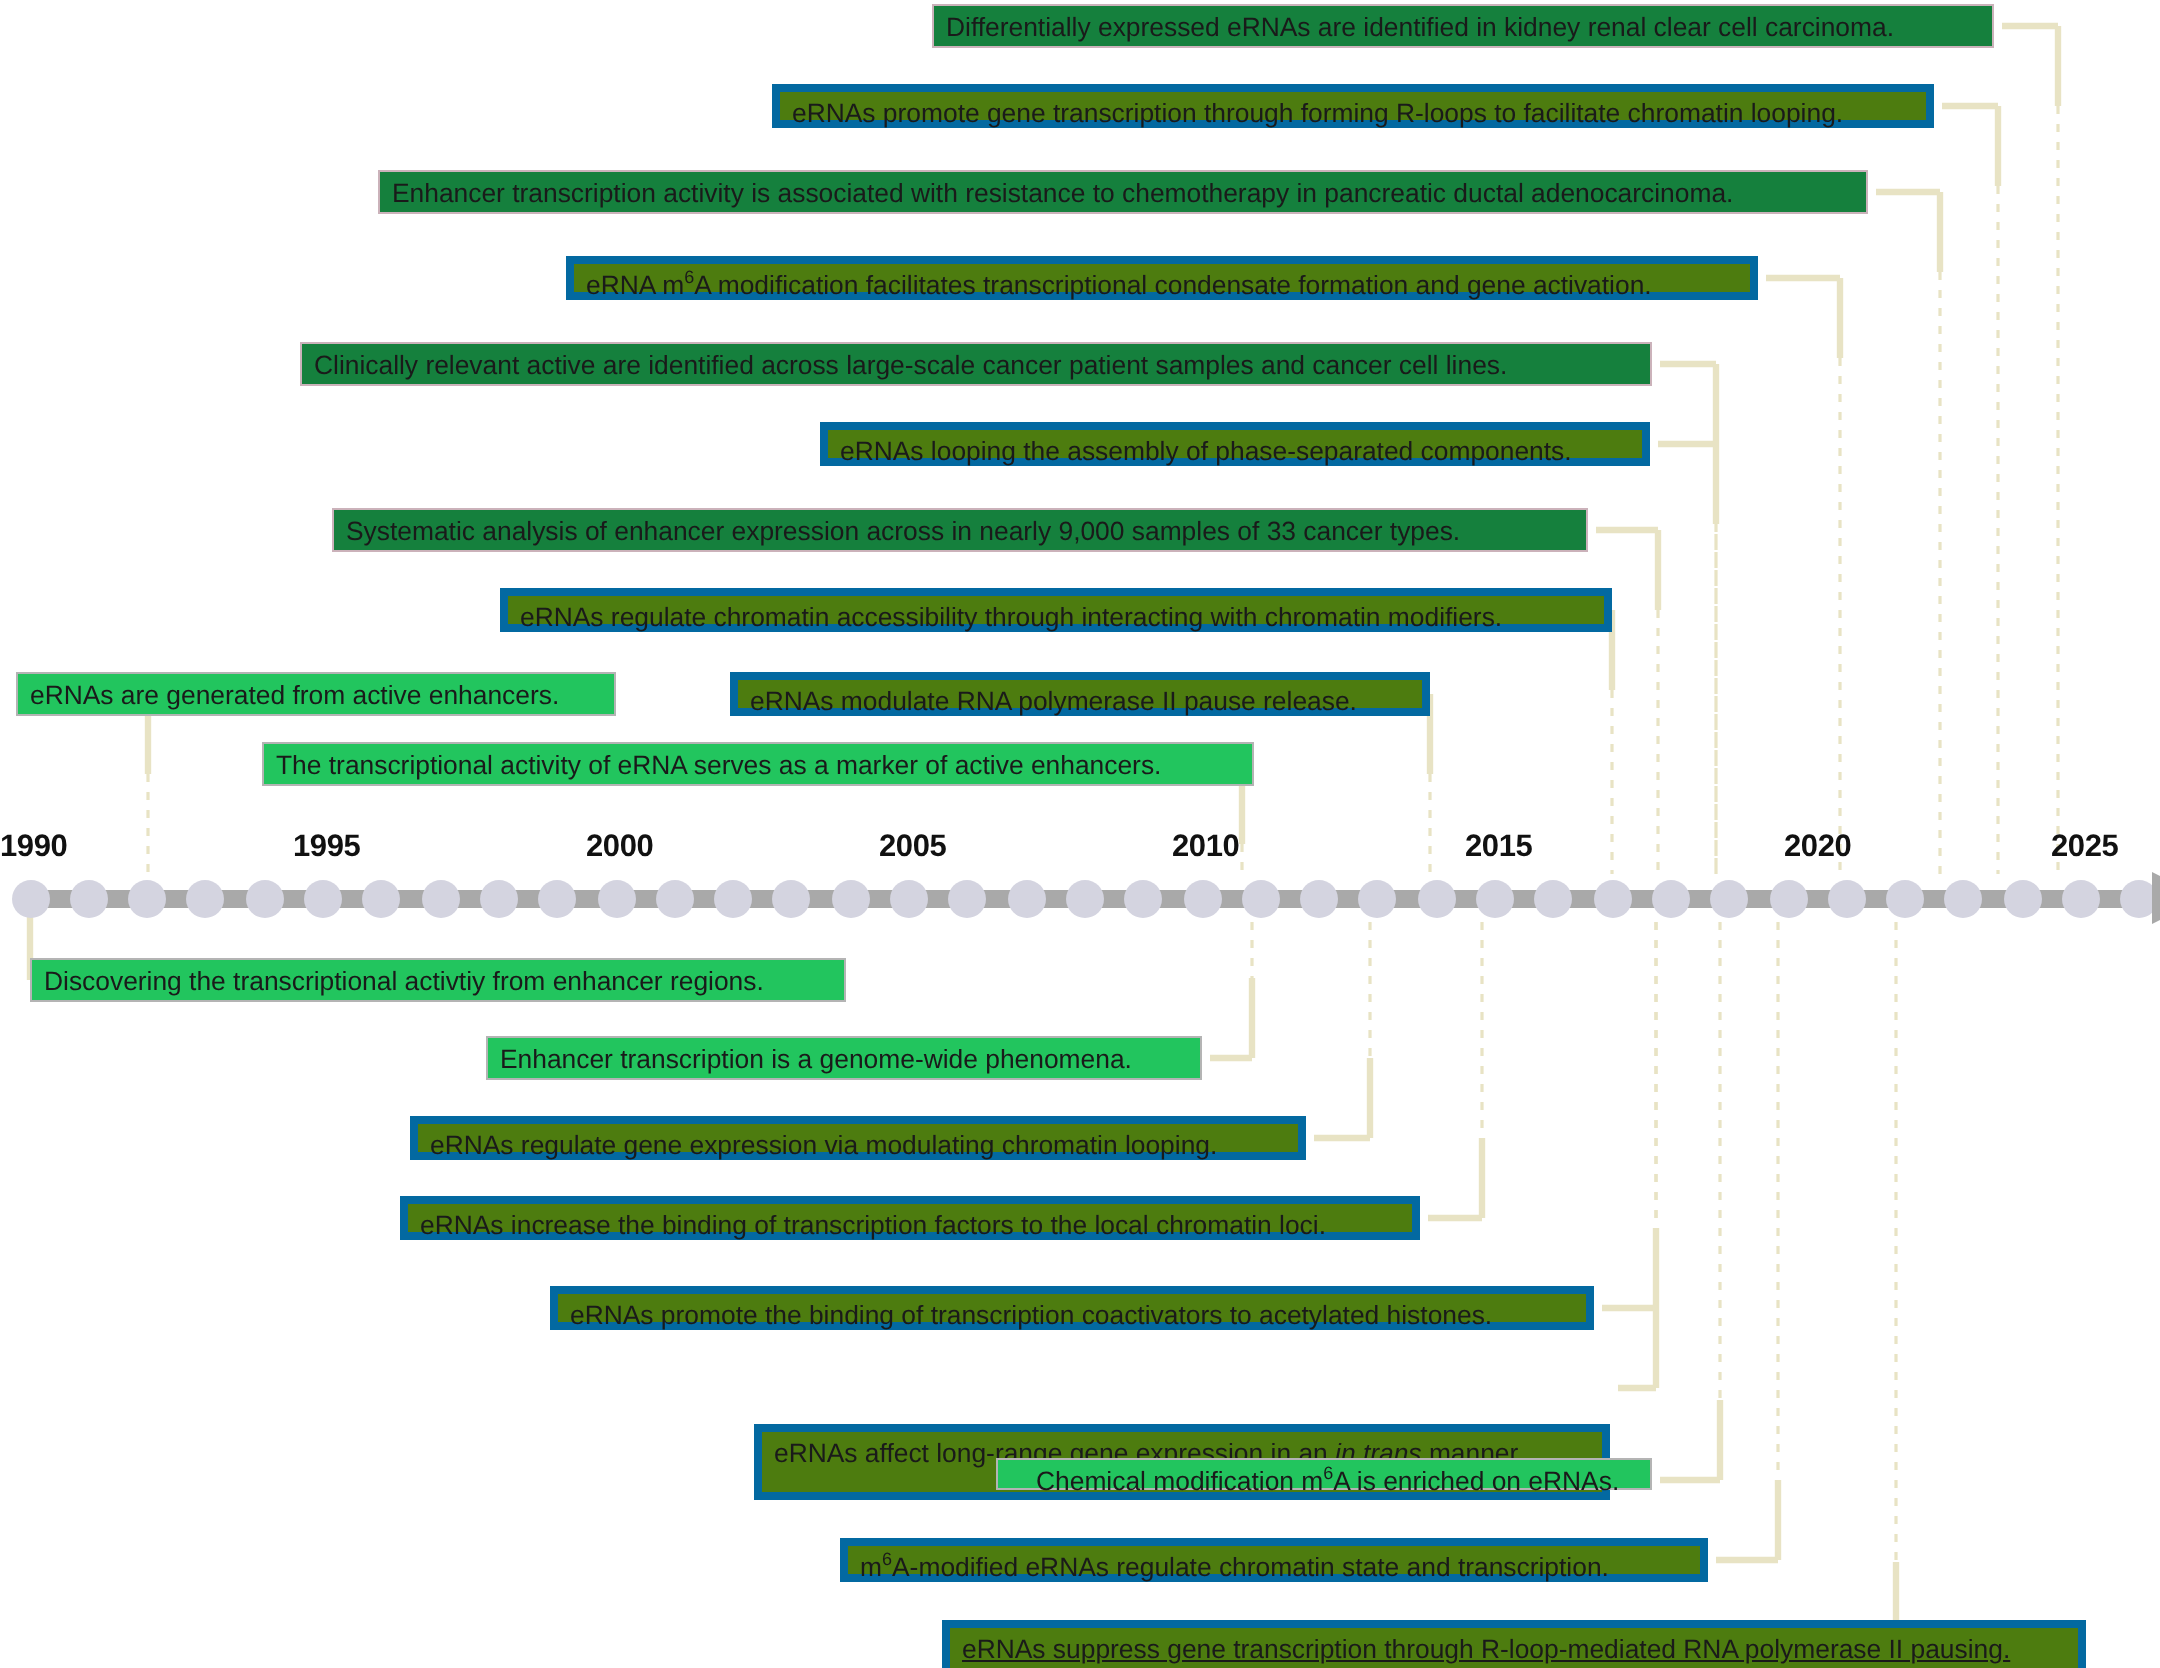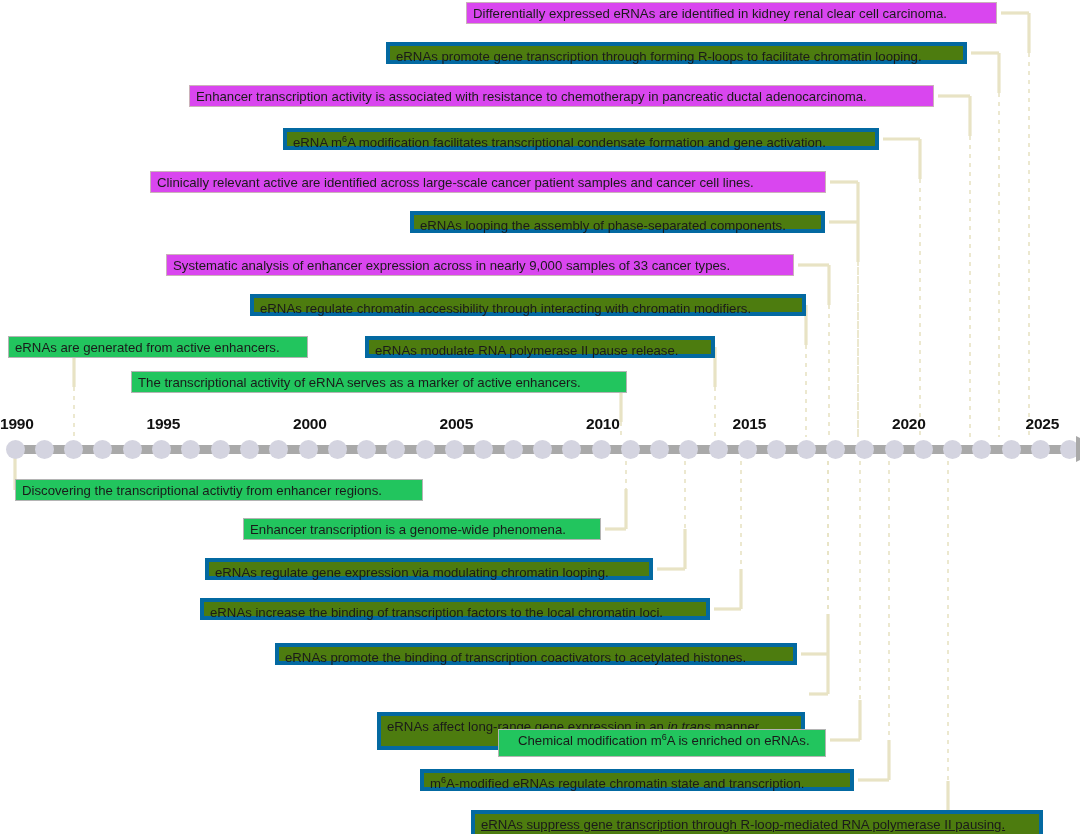--- a/index.html
+++ b/index.html
@@ -37,21 +37,21 @@
   
   .lbl{
     position:absolute;
     font-size:13.2px;
     line-height:1;
     color:#1a1a1a;
     padding:4px 6px 5px 6px;
     white-space:nowrap;
     box-sizing:border-box;
   }
-  .lbl.pink   {background:#d946ef;border:1px solid #cbb2ba;}
+  .lbl.pink   {background:#15803d;border:1px solid #cbb2ba;}
   .lbl.lav    {background:#4d7c0f;border:4px solid #0369a1;}
   .lbl.plain  {background:#22c55e;border:1px solid #b4b4b4;}
   .lbl i{font-style:italic;}
   .lbl sup{font-size:9px;vertical-align:super;line-height:0;}
 </style>
 </head>
 <body>
 
 <div id="stage">
 
@@ -175,18 +175,18 @@
       <div class="lbl plain" style="left: 8px; top: 336px; width: 300px; height: 22px;">eRNAs are generated from active enhancers.</div>
       <div class="lbl plain" style="left: 131px; top: 371px; width: 496px; height: 22px;">The transcriptional activity of eRNA serves as a marker of active enhancers.</div>
     </div>
   <div id="labels-below">
       <div class="lbl plain" style="left: 15px; top: 479px; width: 408px; height: 22px;">Discovering the transcriptional activtiy from enhancer regions.</div>
       <div class="lbl plain" style="left: 243px; top: 518px; width: 358px; height: 22px;">Enhancer transcription is a genome-wide phenomena.</div>
       <div class="lbl lav" style="left: 205px; top: 558px; width: 448px; height: 22px;">eRNAs regulate gene expression via modulating chromatin looping.</div>
       <div class="lbl lav" style="left: 200px; top: 598px; width: 510px; height: 22px;">eRNAs increase the binding of transcription factors to the local chromatin loci.</div>
       <div class="lbl lav" style="left: 275px; top: 643px; width: 522px; height: 22px;">eRNAs promote the binding of transcription coactivators to acetylated histones.</div>
       <div class="lbl lav" style="left: 377px; top: 683px; width: 428px; height: 38px; margin-top: 29px;">eRNAs affect long-range gene expression in an <i>in trans</i> manner.</div>
-      <div class="lbl plain" style="left: 498px; top: 729px; width: 328px; height: 28px; padding-left: 19px;">Chemical modification m<sup>6</sup>A is enriched on eRNAs.</div>
+      <div class="lbl plain" style="left: 498px; top: 729px; width: 328px; height: 16px; padding-left: 19px;">Chemical modification m<sup>6</sup>A is enriched on eRNAs.</div>
       <div class="lbl lav" style="left: 420px; top: 769px; width: 434px; height: 22px;">m<sup>6</sup>A-modified eRNAs regulate chromatin state and transcription.</div>
       <div class="lbl lav" style="left: 471px; top: 810px; width: 572px; height: 32px; text-decoration: underline;">eRNAs suppress gene transcription through R-loop-mediated RNA polymerase II pausing.</div>
     </div>
 
 </div>
 
 </body></html>

